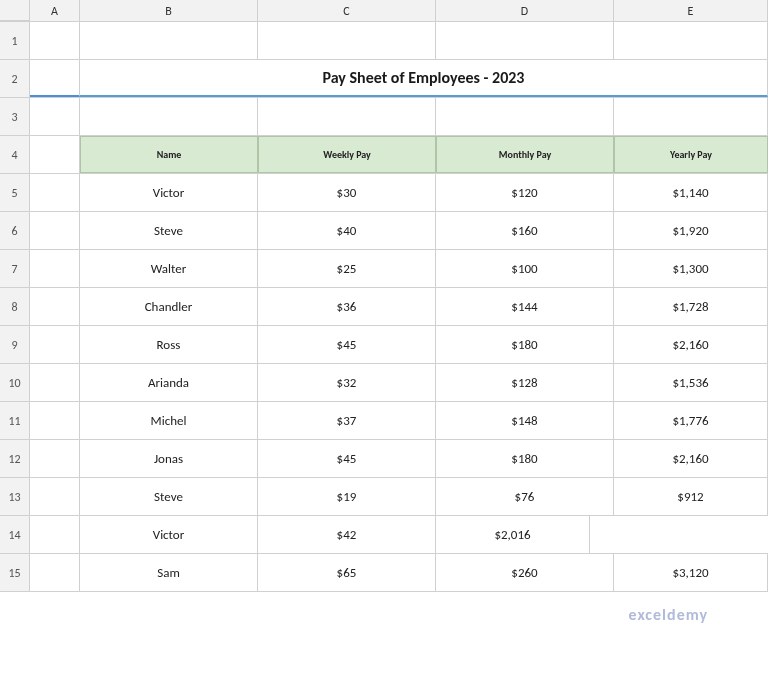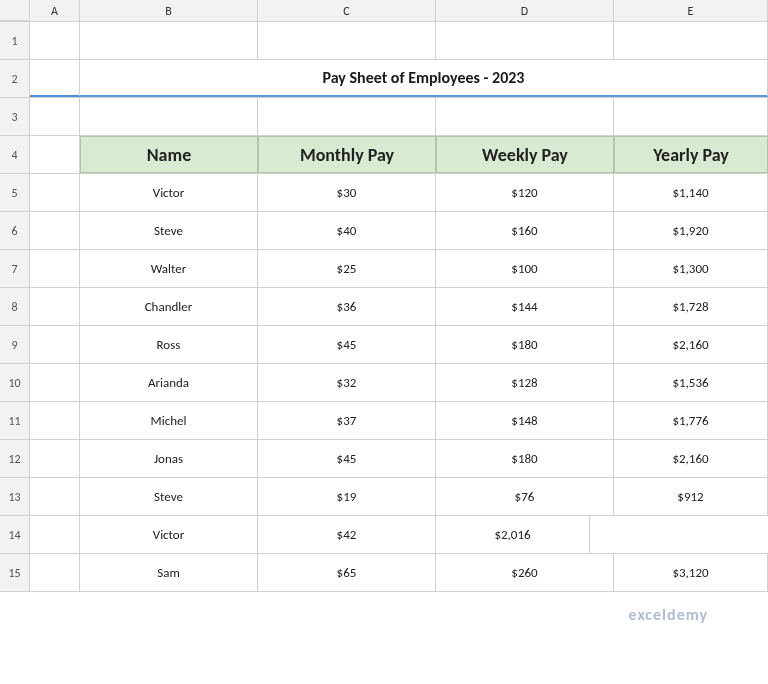--- a/index.html
+++ b/index.html
@@ -102,21 +102,21 @@
       color: #1a1a1a;
       justify-content: center;
       background: #fff;
     }
 
     
     .header-cell {
       font-weight: bold;
       background: #d9ead3;
       border: 1px solid #b0c4a8;
-      font-size: 18px;
+      font-size: 10px;
     }
 
     
     .data-cell {
       background: #fff;
     }
 
     
     .empty-row .cell {
       background: #fff;
@@ -191,25 +191,25 @@
       <div class="cell col-d data-cell"></div>
       <div class="cell col-e data-cell"></div>
     </div>
 
     <div class="row">
       <div class="row-num">4</div>
       <div class="cell col-a data-cell"></div>
       <div class="cell col-b header-cell">
         <span>Name</span>
       </div>
+      <div class="cell col-c header-cell">
+        <span>Weekly Pay</span>
+      </div>
       <div class="cell col-d header-cell">
         <span>Monthly Pay</span>
-      </div>
-      <div class="cell col-c header-cell">
-        <span>Weekly Pay</span>
       </div>
       <div class="cell col-e header-cell">
         <span>Yearly Pay</span>
       </div>
     </div>
 
     <div id="data-rows-container">
         <div class="row">
       <div class="row-num">5</div>
       <div class="cell col-a data-cell"></div>

